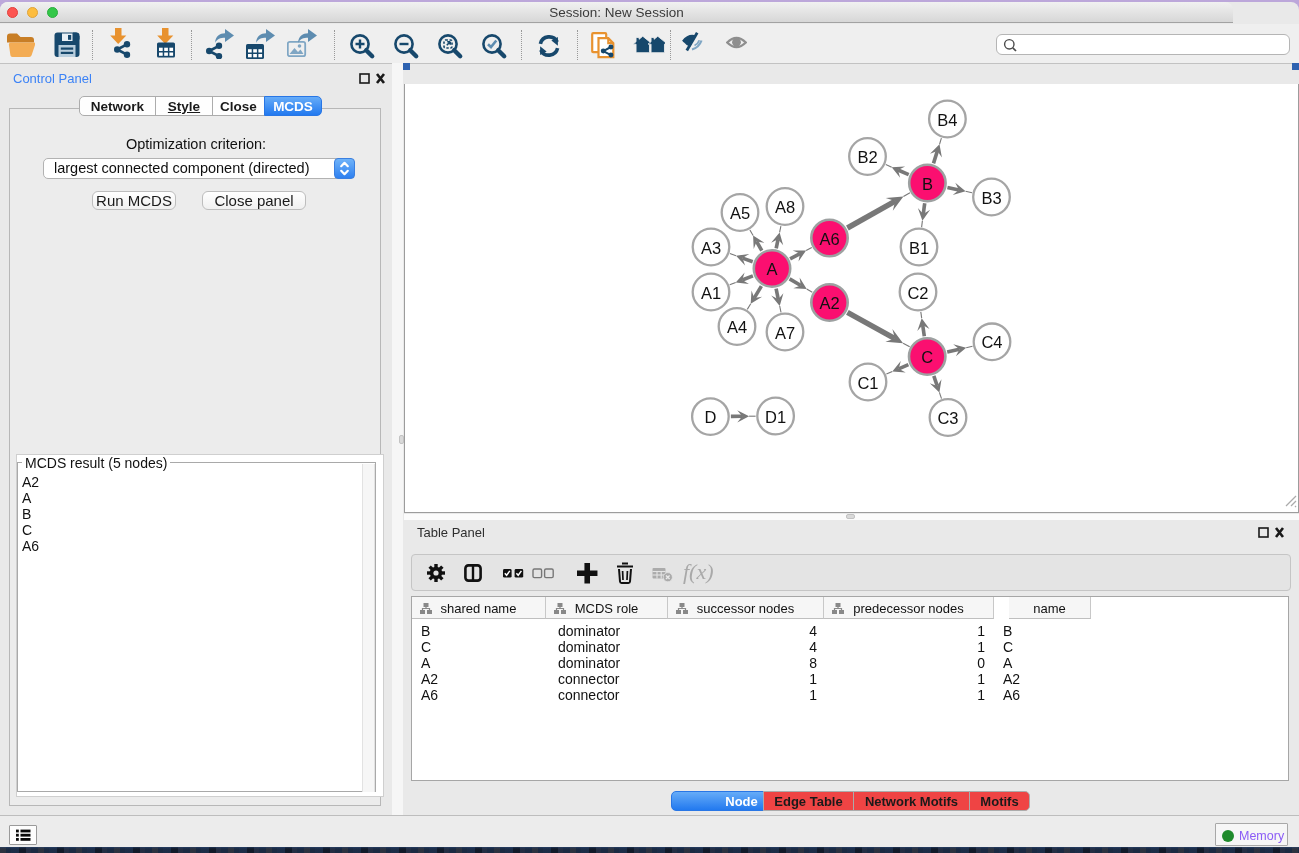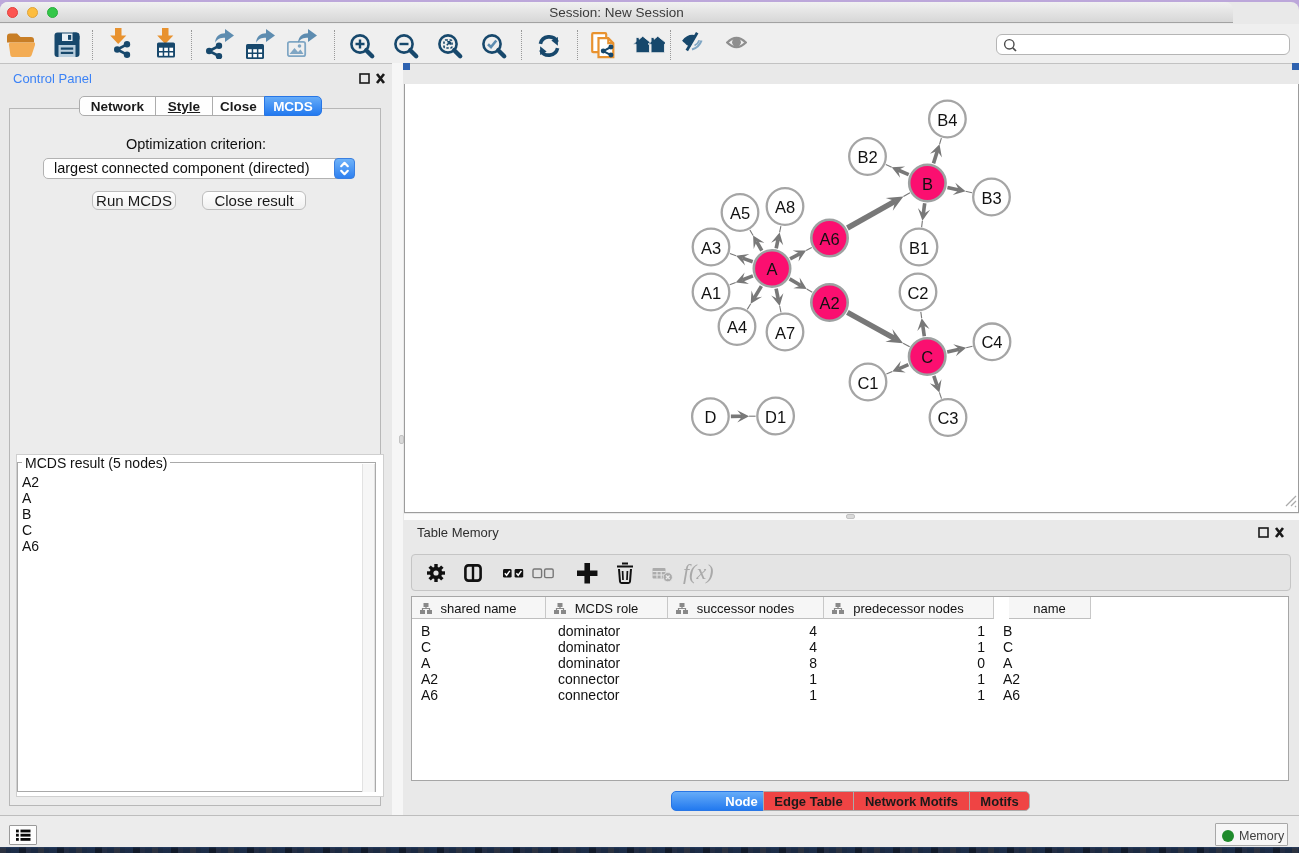--- a/index.html
+++ b/index.html
@@ -92,21 +92,21 @@
   font-weight:bold; background:#ef4444; border:1px solid #ABABAB; text-align:center; line-height:19px; }
 #btab-node { background:linear-gradient(#66ACF8,#2279EF); color:#fff;
   border:1px solid #2876E5; border-radius:5px 0 0 5px; }
 
 #statusbar { position:absolute; left:0; top:815px; width:1299px; height:32px;
   background:#ECECEC; border-top:1px solid #BDBDBD; }
 #sb-listbtn { position:absolute; left:9px; top:8.5px; width:28px; height:20px;
   background:#FDFDFD; border:1.5px solid #9A9A9A; border-radius:1px; }
 #sb-mem { position:absolute; right:11px; top:7px; width:73px; height:23px;
   background:#F6F6F6; border:1px solid #A8A8A8; border-radius:1px;
-  font-size:12.5px; color:#404040;text-decoration:underline; }
+  font-size:12.5px; color:#8b5cf6;text-decoration:underline; }
 #sb-mem .dot { position:absolute; left:6px; top:5.5px; width:12px; height:12px;
   border-radius:50%; background:#1F8B2C; }
 #sb-mem .txt { position:absolute; left:23px; top:4.5px; }
 </style>
 </head>
 <body>
 <div id="wall-top"></div>
 <div id="app">
   <div id="titlebar">
     <div class="tl t1"></div>
@@ -271,21 +271,21 @@
 <div class="tab" style="left:212px;width:53px;">Close</div>
 <div class="tab" id="tab-mcds" style="left:264px;width:58px;">MCDS</div>
 <div id="opt-label">Optimization criterion:</div>
 <div id="combo">largest connected component (directed)
   <div id="combo-btn"><svg width="19" height="19">
     <path d="M6.2 7.2 L9.5 3.8 L12.8 7.2" fill="none" stroke="#fff" stroke-width="2.2" stroke-linecap="round" stroke-linejoin="round"></path>
     <path d="M6.2 11.8 L9.5 15.2 L12.8 11.8" fill="none" stroke="#fff" stroke-width="2.2" stroke-linecap="round" stroke-linejoin="round"></path>
   </svg></div>
 </div>
 <div class="mbtn" style="left:92px;width:84px;">Run MCDS</div>
-<div class="mbtn" style="left:202px;width:104px;">Close result</div>
+<div class="mbtn" style="left:202px;width:104px;">Close panel</div>
 <div id="fs-white"></div>
 <div id="fieldset">
   <div id="fs-legend">MCDS result (5 nodes)</div>
   <div id="fs-list">A2<br>A<br>B<br>C<br>A6</div>
   <div id="fs-scroll"></div>
 </div>
 <div id="bluecornL"></div>
 <div id="bluecornR"></div>
 <div id="win">
   <div id="win-body"></div>
@@ -397,21 +397,21 @@
 <div style="position:absolute;left:404px;top:513.5px;width:895px;height:6px;background:#FBFBFB;"></div>
 <div style="position:absolute;left:846px;top:514px;width:9px;height:5px;background:#D9D9D9;border:1px solid #C2C2C2;border-radius:2px;"></div>
 <svg width="14" height="16" style="position:absolute;left:1284px;top:494px">
 <g stroke="#ABABAB" stroke-width="1.3">
 <line x1="12" y1="2" x2="2" y2="12"></line>
       <line x1="12" y1="7" x2="7" y2="12"></line>
       <line x1="12" y1="12" x2="11" y2="13"></line>
 </g>
   </svg>
 
-<div id="tp-title">Table Memory</div>
+<div id="tp-title">Table Panel</div>
 <svg width="30" height="14" style="position:absolute;left:1257px;top:526px">
   <rect x="2" y="2" width="9" height="9" fill="none" stroke="#1A1A1A" stroke-width="1.6"></rect>
   <path d="M19 2 L26 11 M26 2 L19 11" stroke="#1A1A1A" stroke-width="2.6"></path>
 </svg>
 <div id="tp-toolbar">
   <svg style="position:absolute;left:15px;top:9px" width="18" height="18" viewBox="0 0 18 18">
       <rect x="7.3" y="0" width="3.4" height="5" fill="#111" transform="rotate(0 9 9)"></rect>
       <rect x="7.3" y="0" width="3.4" height="5" fill="#111" transform="rotate(45 9 9)"></rect>
       <rect x="7.3" y="0" width="3.4" height="5" fill="#111" transform="rotate(90 9 9)"></rect>
       <rect x="7.3" y="0" width="3.4" height="5" fill="#111" transform="rotate(135 9 9)"></rect>

